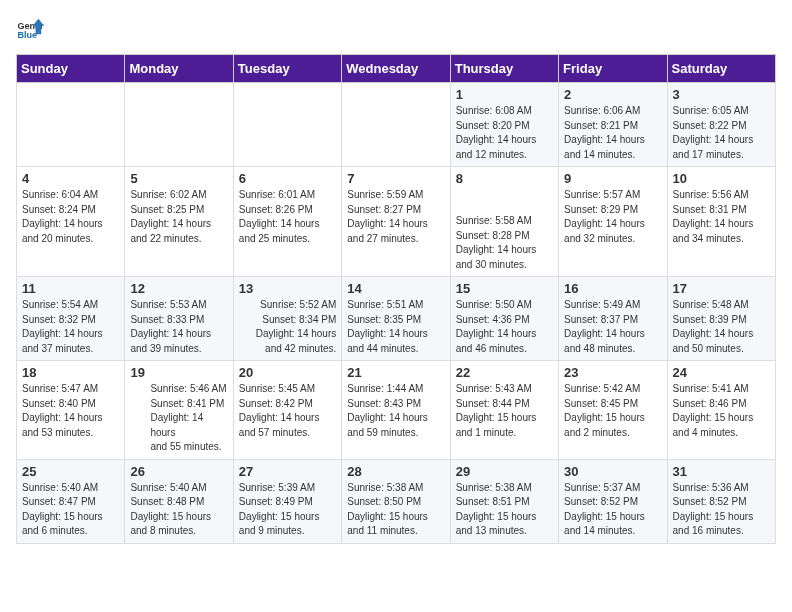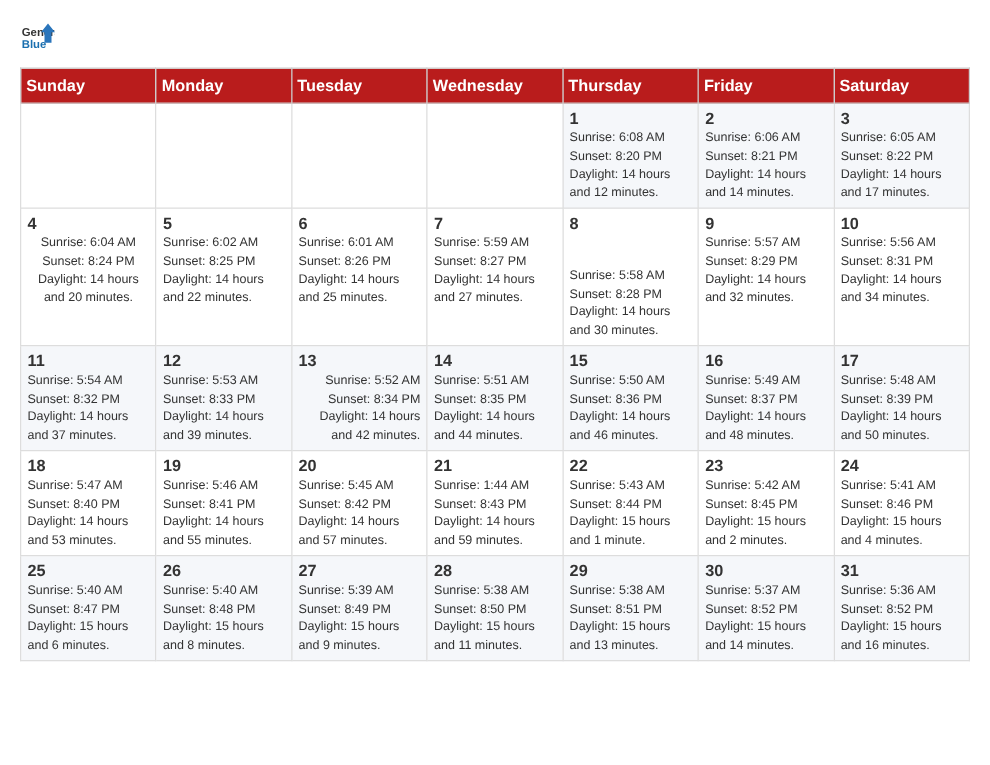--- a/index.html
+++ b/index.html
@@ -37,21 +37,21 @@
     .subtitle {
       font-size: 15px;
       color: #555;
     }
     table {
       width: 100%;
       border-collapse: collapse;
       table-layout: fixed;
     }
     thead tr {
-      background-color: #b91c1c;
+      background-color: #4c1d95;
     }
     thead th {
       color: #fff;
       font-size: 13px;
       font-weight: bold;
       padding: 6px 4px;
       text-align: left;
       border: 1px solid #ccc;
     }
     tbody td {
@@ -138,21 +138,21 @@
           <span class="day-number">3</span>
           <div class="day-info" style="white-space: pre-line;">Sunrise: 6:05 AM
 Sunset: 8:22 PM
 Daylight: 14 hours
 and 17 minutes.</div>
         </td>
       </tr>
       <tr>
         <td>
           <span class="day-number">4</span>
-          <div class="day-info" style="white-space: pre-line; text-align: center;">Sunrise: 6:04 AM
+          <div class="day-info" style="white-space: pre-line;">Sunrise: 6:04 AM
 Sunset: 8:24 PM
 Daylight: 14 hours
 and 20 minutes.</div>
         </td>
         <td>
           <span class="day-number">5</span>
           <div class="day-info" style="white-space: pre-line;">Sunrise: 6:02 AM
 Sunset: 8:25 PM
 Daylight: 14 hours
 and 22 minutes.</div>
@@ -218,21 +218,21 @@
         <td>
           <span class="day-number">14</span>
           <div class="day-info" style="white-space: pre-line;">Sunrise: 5:51 AM
 Sunset: 8:35 PM
 Daylight: 14 hours
 and 44 minutes.</div>
         </td>
         <td>
           <span class="day-number">15</span>
           <div class="day-info" style="white-space: pre-line;">Sunrise: 5:50 AM
-Sunset: 8:36 PM
+Sunset: 4:36 PM
 Daylight: 14 hours
 and 46 minutes.</div>
         </td>
         <td>
           <span class="day-number">16</span>
           <div class="day-info" style="white-space: pre-line;">Sunrise: 5:49 AM
 Sunset: 8:37 PM
 Daylight: 14 hours
 and 48 minutes.</div>
         </td>
@@ -247,21 +247,21 @@
       <tr>
         <td>
           <span class="day-number">18</span>
           <div class="day-info" style="white-space: pre-line;">Sunrise: 5:47 AM
 Sunset: 8:40 PM
 Daylight: 14 hours
 and 53 minutes.</div>
         </td>
         <td>
           <span class="day-number">19</span>
-          <div class="day-info" style="white-space: pre-line;">Sunrise: 5:46 AM
+          <div class="day-info" style="white-space: pre-line; margin-left: 20px;">Sunrise: 5:46 AM
 Sunset: 8:41 PM
 Daylight: 14 hours
 and 55 minutes.</div>
         </td>
         <td>
           <span class="day-number">20</span>
           <div class="day-info" style="white-space: pre-line;">Sunrise: 5:45 AM
 Sunset: 8:42 PM
 Daylight: 14 hours
 and 57 minutes.</div>

